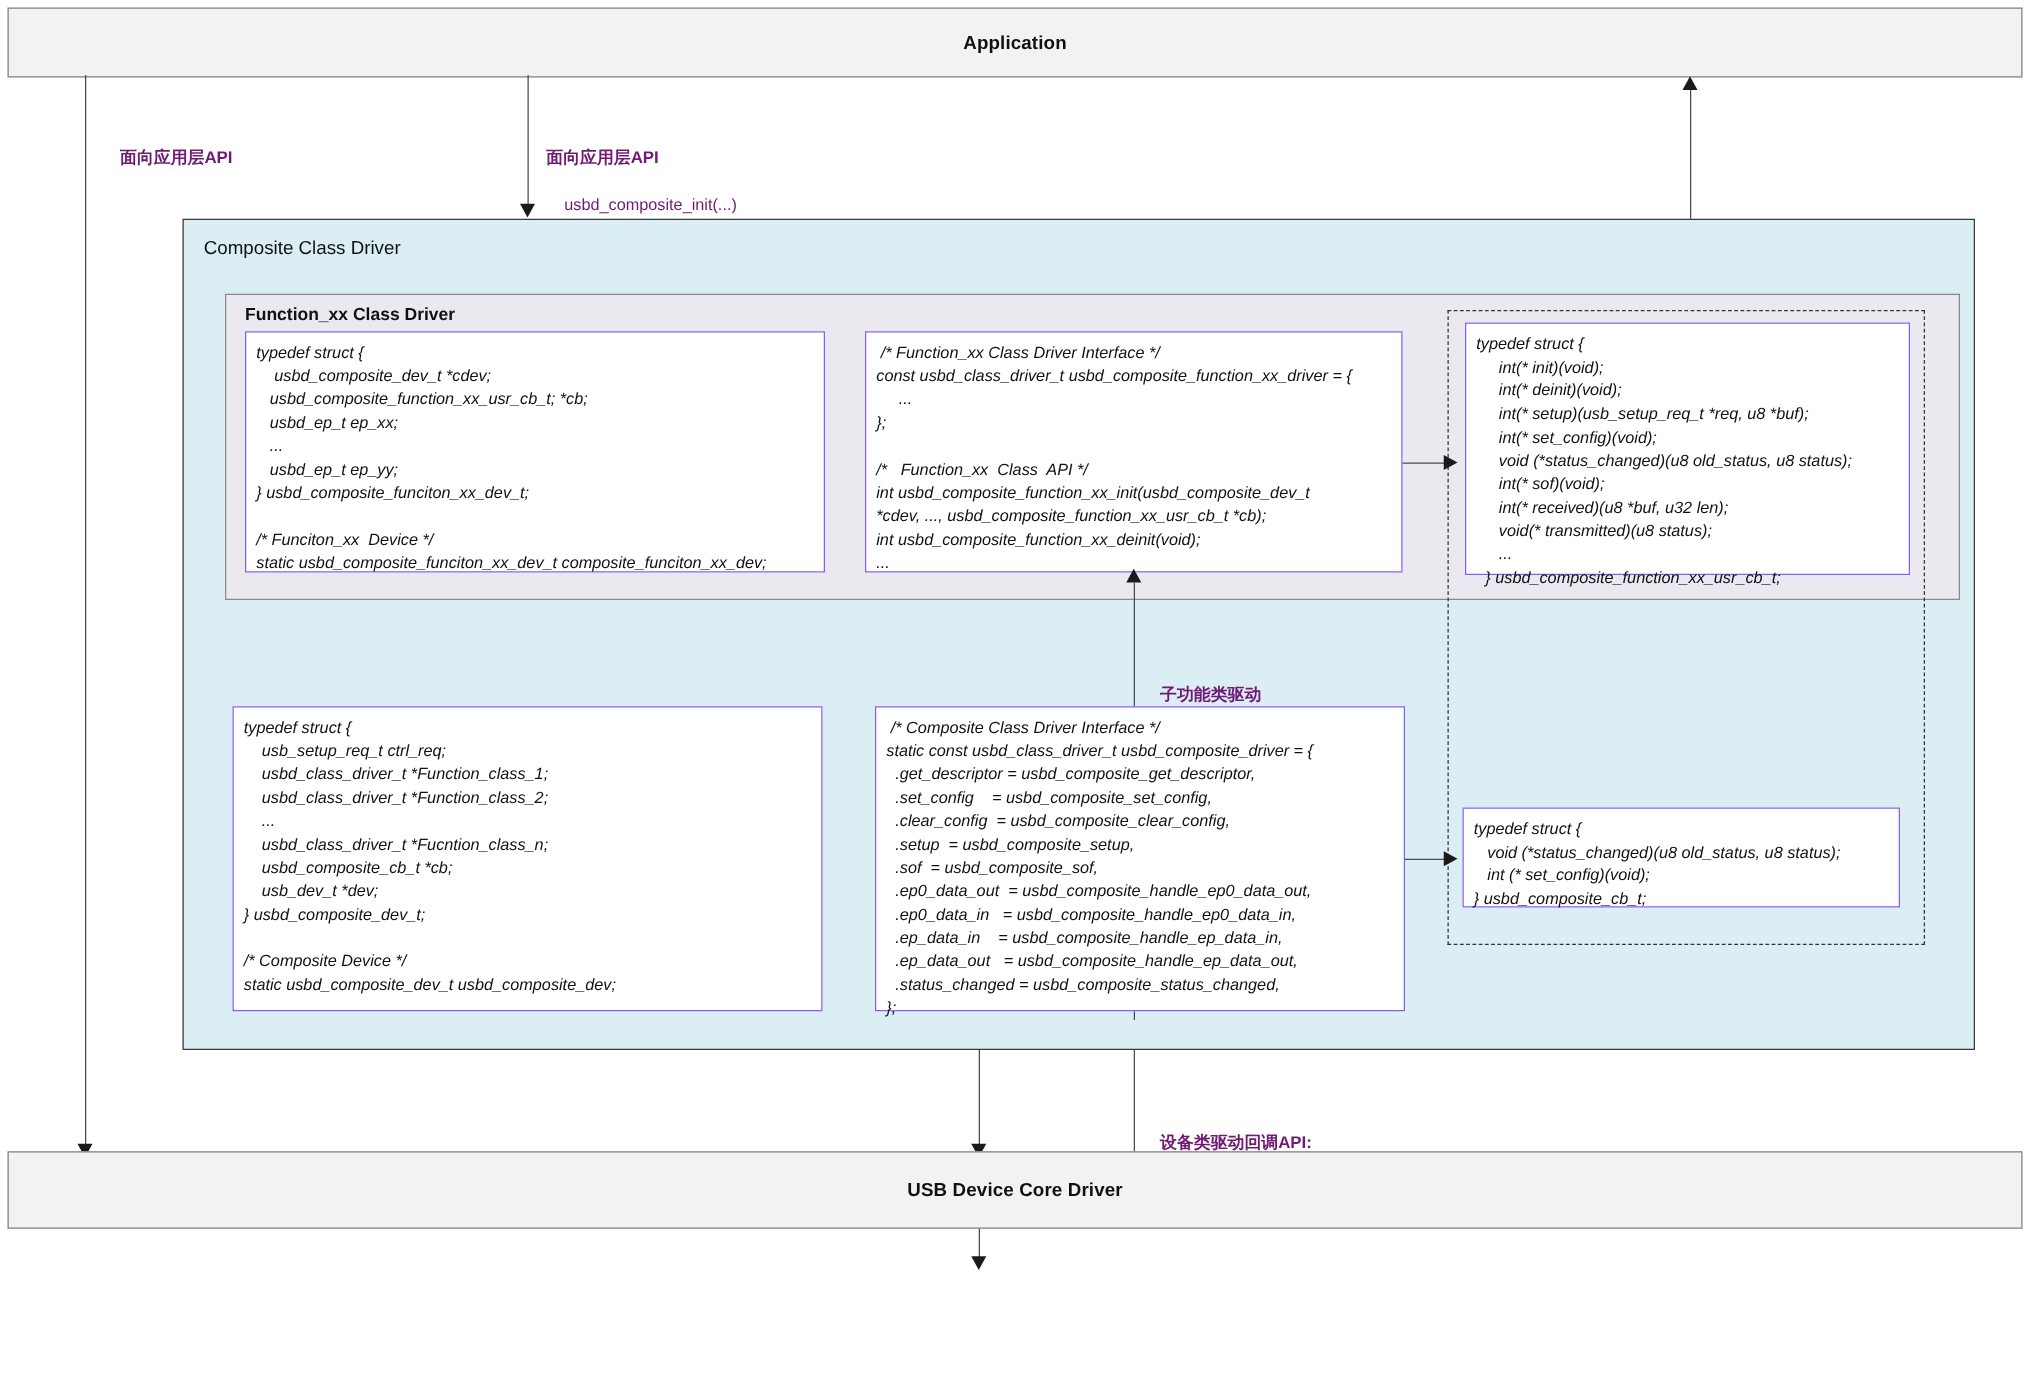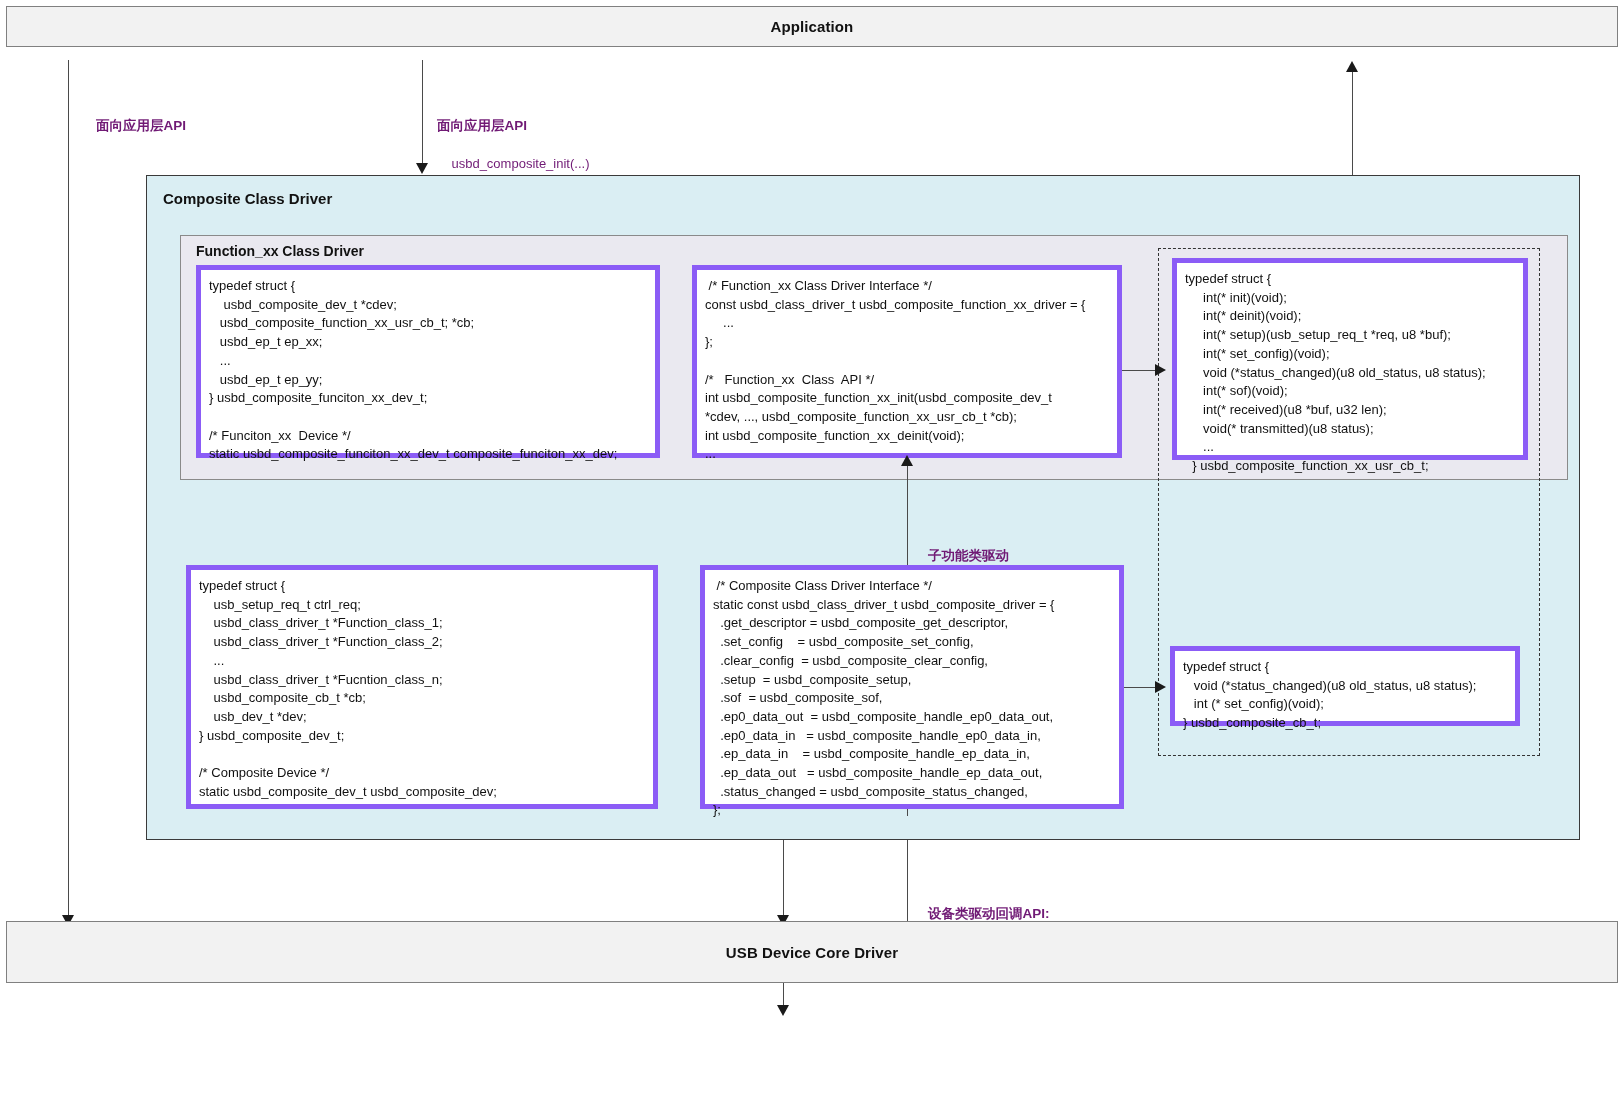--- a/index.html
+++ b/index.html
@@ -32,21 +32,21 @@
 
   
   .composite-box{
     position:absolute;
     background:#daeef3;
     border:1px solid #3a3a3a;
     box-sizing:border-box;
   }
   .composite-title{
     position:absolute;
-    font-weight:bold;
+    font-weight:normal;
     font-size:15px;
     color:#111111;
   }
 
   
   .function-panel{
     position:absolute;
     background:#eae9f0;
     border:1px solid #8a8a8a;
     box-sizing:border-box;
@@ -55,23 +55,24 @@
     position:absolute;
     font-weight:bold;
     font-size:14px;
     color:#111111;
   }
 
   
   .codebox{
     position:absolute;
     background:#ffffff;
-    border:5px solid #8b5cf6;
+    border:1px solid #8b5cf6;
     box-sizing:border-box;
     overflow:visible;
+    font-style:italic;
   }
   .codebox pre{
     margin:0;
     padding:7px 8px 0 8px;
     font-family:"Liberation Sans","DejaVu Sans",sans-serif;
     font-size:13px;
     line-height:18.7px;
     color:#111111;
     white-space:pre;
   }
@@ -130,21 +131,21 @@
     border-top:6.5px solid transparent;
     border-bottom:6.5px solid transparent;
     border-left:11px solid #1a1a1a;
   }
 </style>
 </head>
 <body>
 
 <div id="canvas">
 
-  <div class="layerbar" style="left:6px; top:6px; width:1612px; height:41px;">
+  <div class="layerbar" style="left:6px; top:6px; width:1612px; height:56px;">
     <span>Application</span>
   </div>
 
   <div class="vline" style="left:68px; top:60px; height:861px;"></div>
   <div class="arrow-down" style="left:62px; top:915px;"></div>
 
   <div class="anno" style="left:96px; top:78px; width:260px;">
     <span class="hd">面向应用层API</span>
   </div>
 

